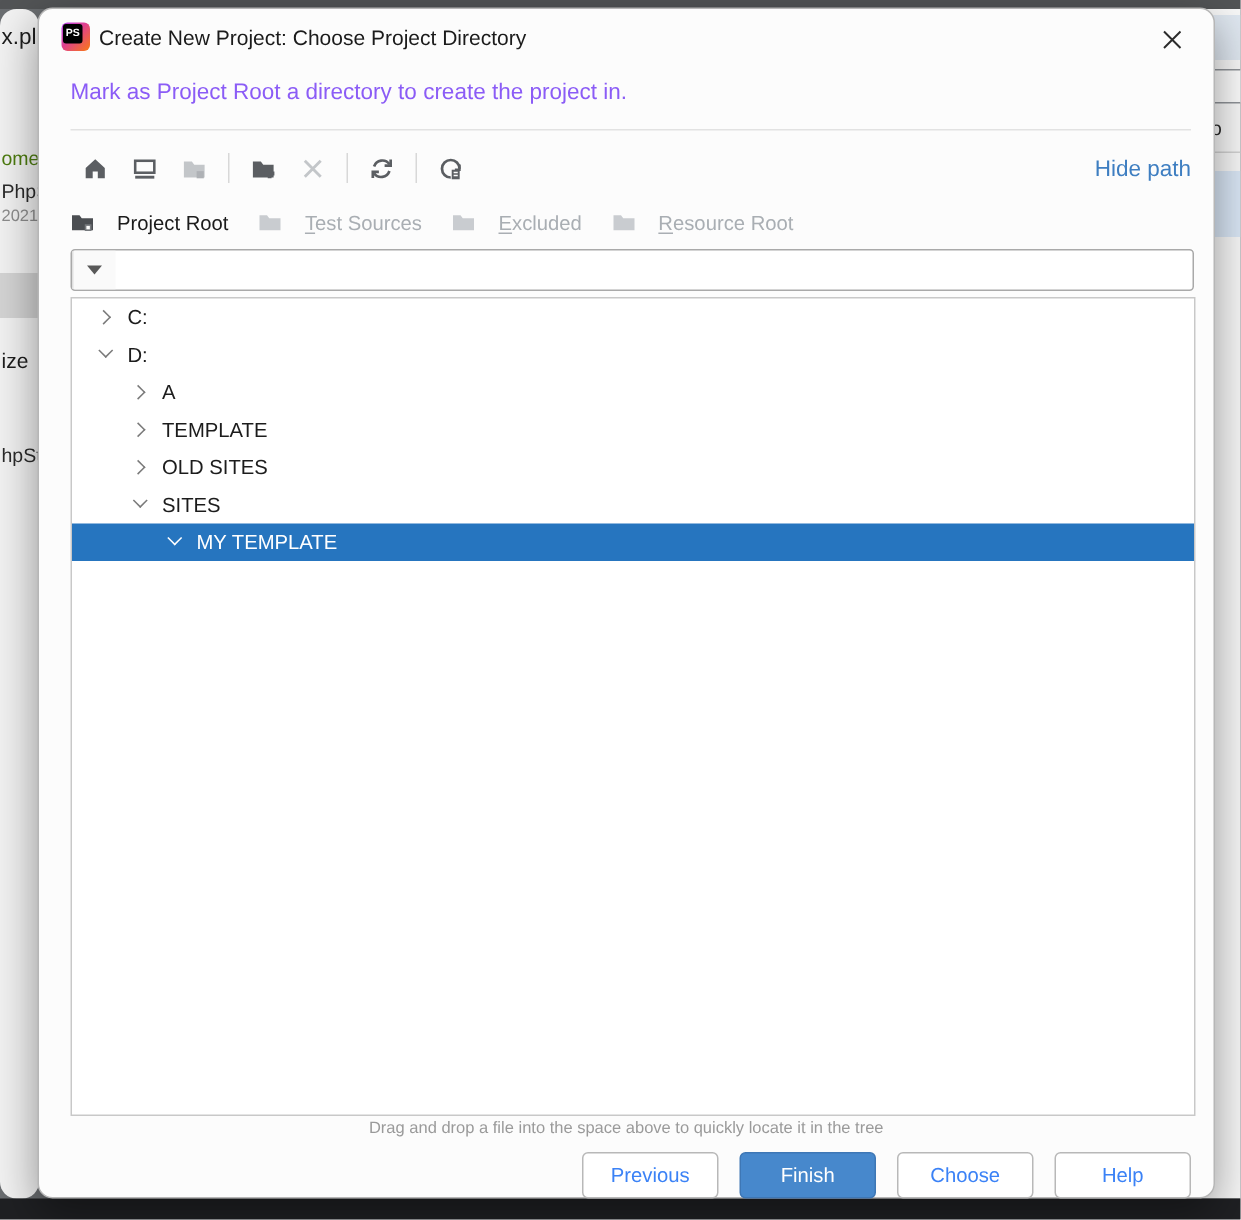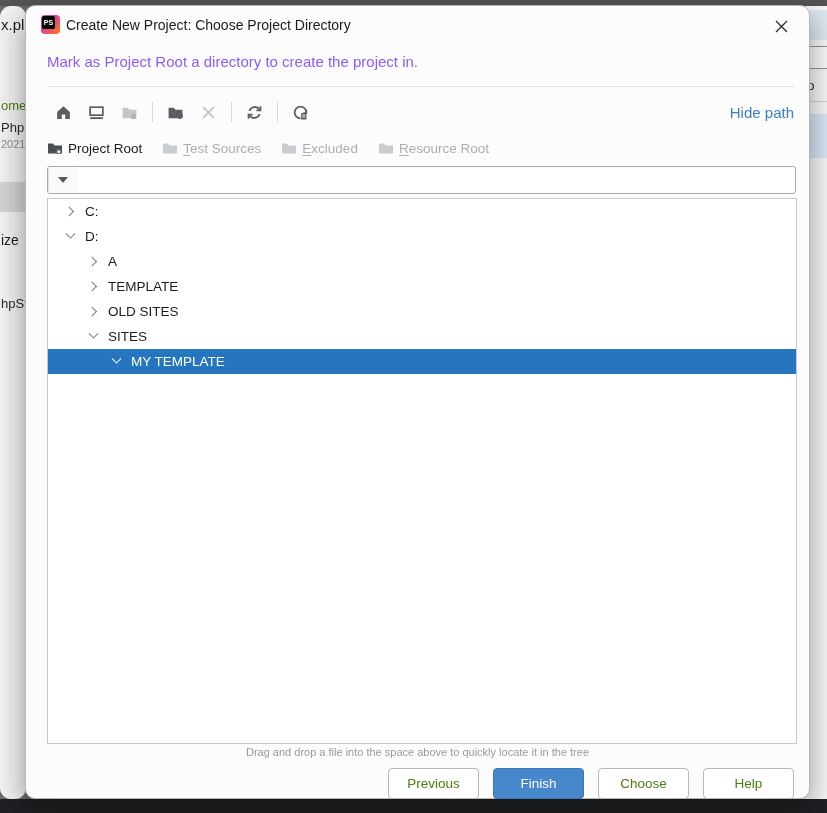--- a/index.html
+++ b/index.html
@@ -54,21 +54,21 @@
   .hdr-divider { position:absolute; left:21px; right:15px; top:80px; height:1px; background:#e2e2e2; }
 
   
   .toolbar { position:absolute; left:21px; right:15px; top:91px; height:30px; display:flex; align-items:center; }
   .tb-icon { width:17px; height:17px; margin:0 8px; display:inline-flex; align-items:center; justify-content:center; }
   .tb-sep { width:1px; height:20px; background:#d8d8d8; margin:0 6px; }
   .hide-path { margin-left:auto; font-size:15px; color:#3e7ec1; cursor:pointer; }
 
   
   .mark-row { position:absolute; left:21px; top:129px; height:26px; display:flex; align-items:center; gap:20px; }
-  .mark-item { display:flex; align-items:flex-end; gap:5px; font-size:13.5px; }
+  .mark-item { display:flex; align-items:flex-end; gap:15px; font-size:13.5px; }
   .mark-item.enabled  { color:#1b1b1b; }
   .mark-item.disabled { color:#a9aeb3; }
   .mn { text-decoration:underline; text-underline-offset:2px; }
 
   
   .combo {
     position:absolute; left:21px; top:160px; width:749px; height:28px;
     border:1px solid #a9a9a9; border-radius:3px; background:#fff; display:flex; overflow:hidden;
   }
   .combo input {
@@ -95,21 +95,21 @@
   .lvl3 { padding-left:59px; }
   .row .lbl { margin-left:6px; }
   .row.selected { background:#2675bf; color:#fff; }
   .row.selected .chev { border-color:#fff; }
 
   
   .hint { position:absolute; left:0; right:0; top:740px; text-align:center; font-size:11px; color:#9a9a9a; }
   .btn-row { position:absolute; right:15px; top:762px; display:flex; gap:14px; }
   .btn {
     min-width:91px; height:31px; border:1px solid #b8b8b8; border-radius:4px;
-    background:#fff; font-size:13.5px; color:#4d7c0f;
+    background:#fff; font-size:13.5px; color:#3b82f6;
     font-family:"Liberation Sans", sans-serif; cursor:default;
   }
   .btn.primary { background:#4788cc; border-color:#3e77b5; color:#fff; font-weight:normal; }
 
   svg { display:block; }
 </style>
 </head>
 <body>
 
 <div class="bg-top"></div>

